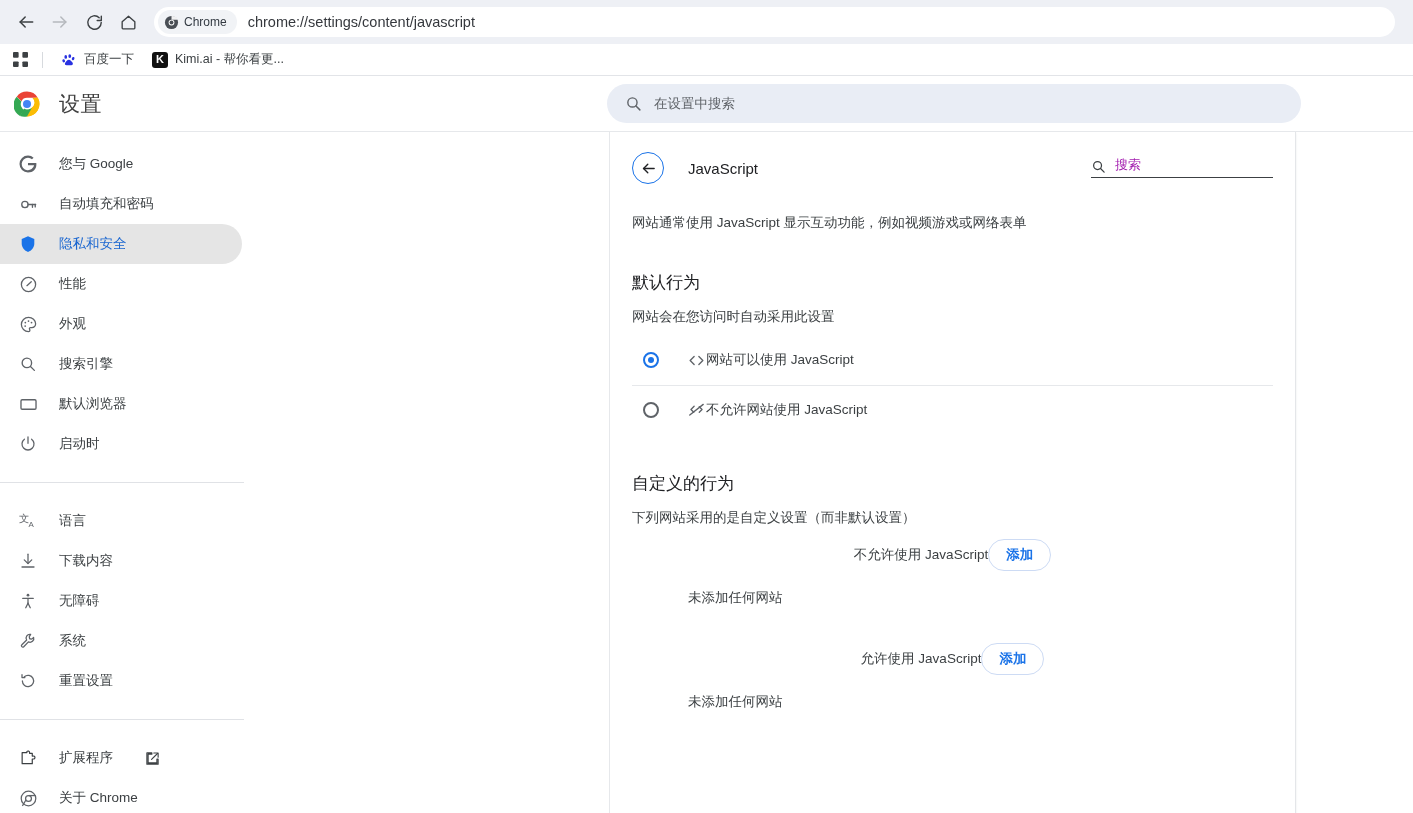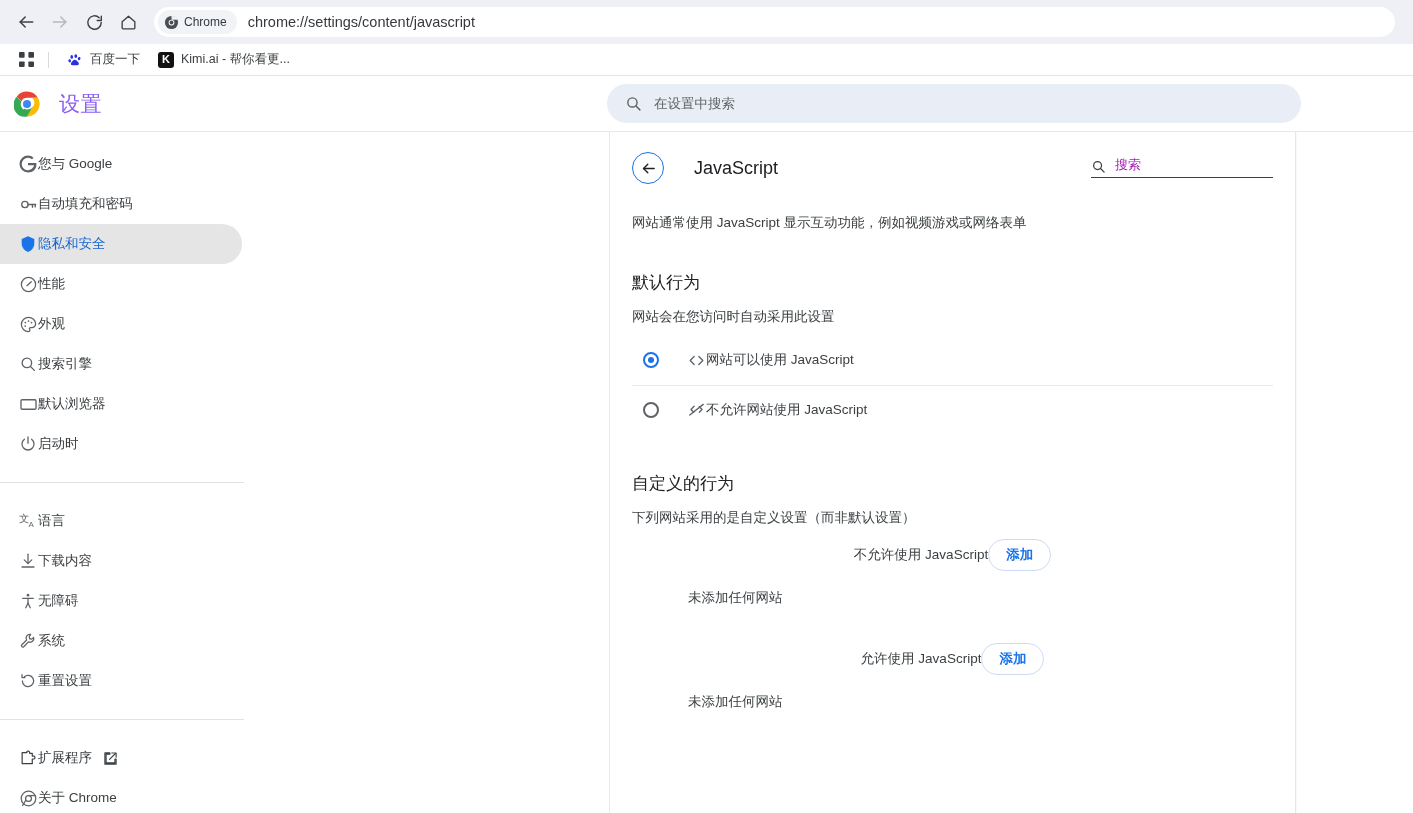--- a/index.html
+++ b/index.html
@@ -65,21 +65,21 @@
     overflow: hidden;
     text-overflow: ellipsis;
   }
 
   
   #bookmarks-bar {
     height: 32px;
     background: #ffffff;
     display: flex;
     align-items: center;
-    padding: 0 12px;
+    padding: 0 6px;
     gap: 0px;
     border-bottom: 1px solid #e2e4e8;
   }
   #apps-shortcut {
     width: 28px; height: 26px;
     display: flex; align-items: center; justify-content: center;
     border-radius: 4px;
     cursor: pointer;
   }
   .bm-sep {
@@ -129,21 +129,21 @@
   #settings-brand {
     display: flex;
     align-items: center;
     gap: 19px;
     width: 593px;
     flex: 0 0 auto;
     cursor: pointer;
   }
   #settings-title {
     font-size: 21px;
-    color: #8b5cf6;
+    color: #404040;
     letter-spacing: .5px;
   }
   #settings-search-wrap {
     flex: 1 1 auto;
     display: flex;
     justify-content: center;
     padding-right: 116px;
   }
   #settings-search {
     width: 694px;
@@ -174,20 +174,21 @@
     flex: 0 0 610px;
     padding-top: 12px;
     overflow: hidden;
     border-right: 1px solid #e6e8eb;
     background: #ffffff;
   }
   .nav-item {
     height: 40px;
     display: flex;
     align-items: center;
+    gap: 21px;
     padding-left: 18px;
     margin-right: 0;
     width: 242px;
     border-radius: 0 20px 20px 0;
     cursor: pointer;
     color: #3c4043;
   }
   .nav-item .nav-icon {
     width: 20px; height: 20px;
     flex: 0 0 auto;
@@ -245,23 +246,23 @@
   #back-button {
     width: 32px; height: 32px;
     border: 1px solid #1a73e8;
     border-radius: 50%;
     display: flex; align-items: center; justify-content: center;
     color: #202124;
     cursor: pointer;
     flex: 0 0 auto;
   }
   #panel-title {
-    font-size: 18px;
+    font-size: 15px;
     color: #202124;
-    margin-left: 30px;
+    margin-left: 24px;
     flex: 1 1 auto;
   }
   #panel-search {
     display: flex;
     align-items: flex-end;
     gap: 9px;
     width: 182px;
     border-bottom: 1px solid #3c4043;
     padding-bottom: 3px;
     cursor: text;

